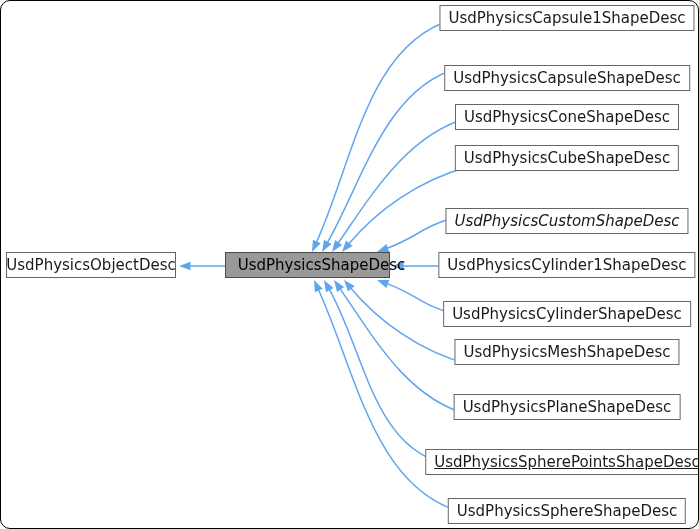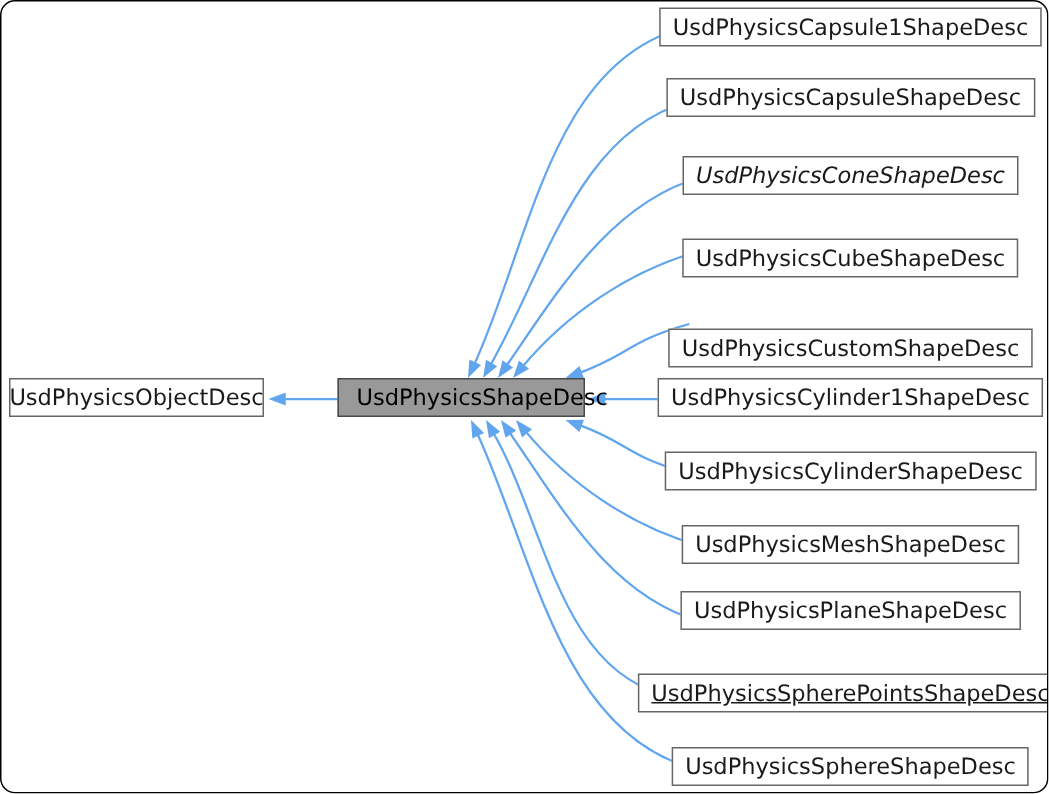--- a/index.html
+++ b/index.html
@@ -73,24 +73,24 @@
       <path d="M460.5,511.0 C372.5,486.8 354.6,369.1 316.8,287.2" class="edge-path"></path>
       <polygon points="313.0,279.0 321.7,287.7 313.9,291.3" class="edge-head"></polygon>
     </svg>
 
   <div class="node base-node" id="base-node">UsdPhysicsObjectDesc</div>
 
   <div class="node focus-node" id="focus-node">UsdPhysicsShapeDesc</div>
 
   <div id="derived-column">
       <div class="node derived-node" style="top: 4px;">UsdPhysicsCapsule1ShapeDesc</div>
-      <div class="node derived-node" style="top: 51px;">UsdPhysicsCapsuleShapeDesc</div>
-      <div class="node derived-node" style="top: 103px; font-style: italic;">UsdPhysicsConeShapeDesc</div>
-      <div class="node derived-node" style="top: 158px;">UsdPhysicsCubeShapeDesc</div>
-      <div class="node derived-node" style="top: 218px;">UsdPhysicsCustomShapeDesc</div>
+      <div class="node derived-node" style="top: 64px;">UsdPhysicsCapsuleShapeDesc</div>
+      <div class="node derived-node" style="top: 103px;">UsdPhysicsConeShapeDesc</div>
+      <div class="node derived-node" style="top: 144px;">UsdPhysicsCubeShapeDesc</div>
+      <div class="node derived-node" style="top: 207px; font-style: italic;">UsdPhysicsCustomShapeDesc</div>
       <div class="node derived-node" style="top: 251px;">UsdPhysicsCylinder1ShapeDesc</div>
       <div class="node derived-node" style="top: 300px;">UsdPhysicsCylinderShapeDesc</div>
-      <div class="node derived-node" style="top: 349px;">UsdPhysicsMeshShapeDesc</div>
+      <div class="node derived-node" style="top: 338px;">UsdPhysicsMeshShapeDesc</div>
       <div class="node derived-node" style="top: 393px;">UsdPhysicsPlaneShapeDesc</div>
       <div class="node derived-node" style="top: 448px; text-decoration: underline;">UsdPhysicsSpherePointsShapeDesc</div>
       <div class="node derived-node" style="top: 497px;">UsdPhysicsSphereShapeDesc</div>
     </div>
 </div>
 
 </body></html>

